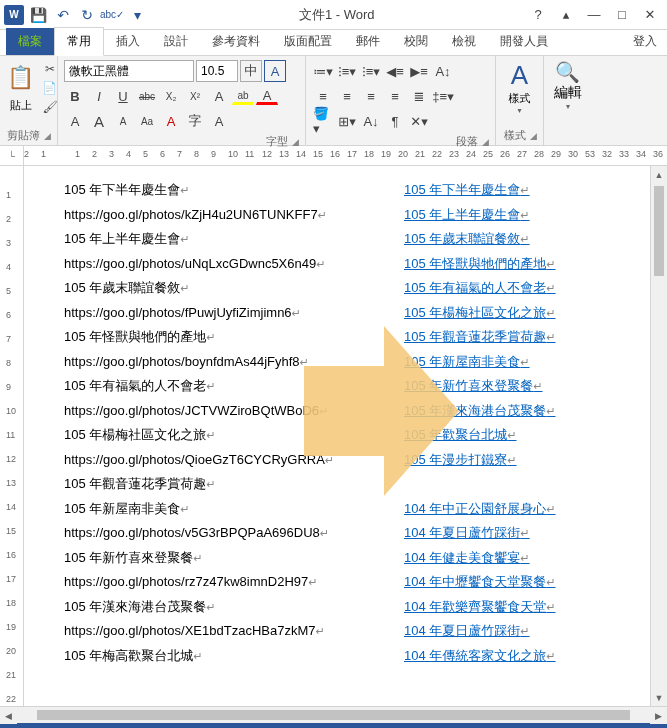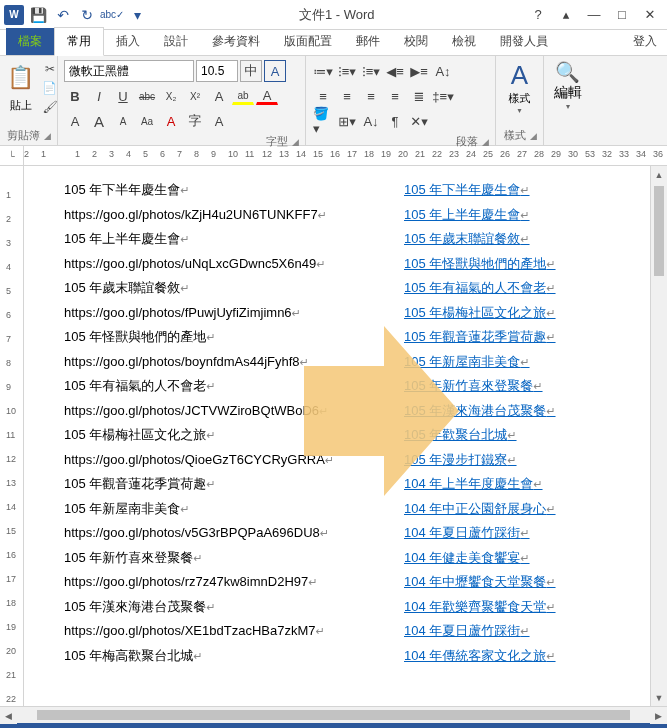--- a/index.html
+++ b/index.html
@@ -348,21 +348,20 @@
         <div class="line">
           <span class="left-col">105 年楊梅社區文化之旅<span class="pmark">↵</span></span>
           <a class="right-col">105 年歡聚台北城<span class="pmark" style="color:#888;text-decoration:none">↵</span></a>
         </div>
         <div class="line">
           <span class="left-col">https://goo.gl/photos/QioeGzT6CYCRyGRRA<span class="pmark">↵</span></span>
           <a class="right-col">105 年漫步打鐵寮<span class="pmark" style="color:#888;text-decoration:none">↵</span></a>
         </div>
         <div class="line">
           <span class="left-col">105 年觀音蓮花季賞荷趣<span class="pmark">↵</span></span>
-          <a class="right-col">104 年上半年度慶生會<span class="pmark" style="color:#888;text-decoration:none">↵</span></a>
         </div>
         <div class="line">
         </div>
         <div class="line">
           <span class="left-col">105 年新屋南非美食<span class="pmark">↵</span></span>
           <a class="right-col">104 年中正公園舒展身心<span class="pmark" style="color:#888;text-decoration:none">↵</span></a>
         </div>
         <div class="line">
           <span class="left-col">https://goo.gl/photos/v5G3rBPQPaA696DU8<span class="pmark">↵</span></span>
           <a class="right-col">104 年夏日蘆竹踩街<span class="pmark" style="color:#888;text-decoration:none">↵</span></a>

